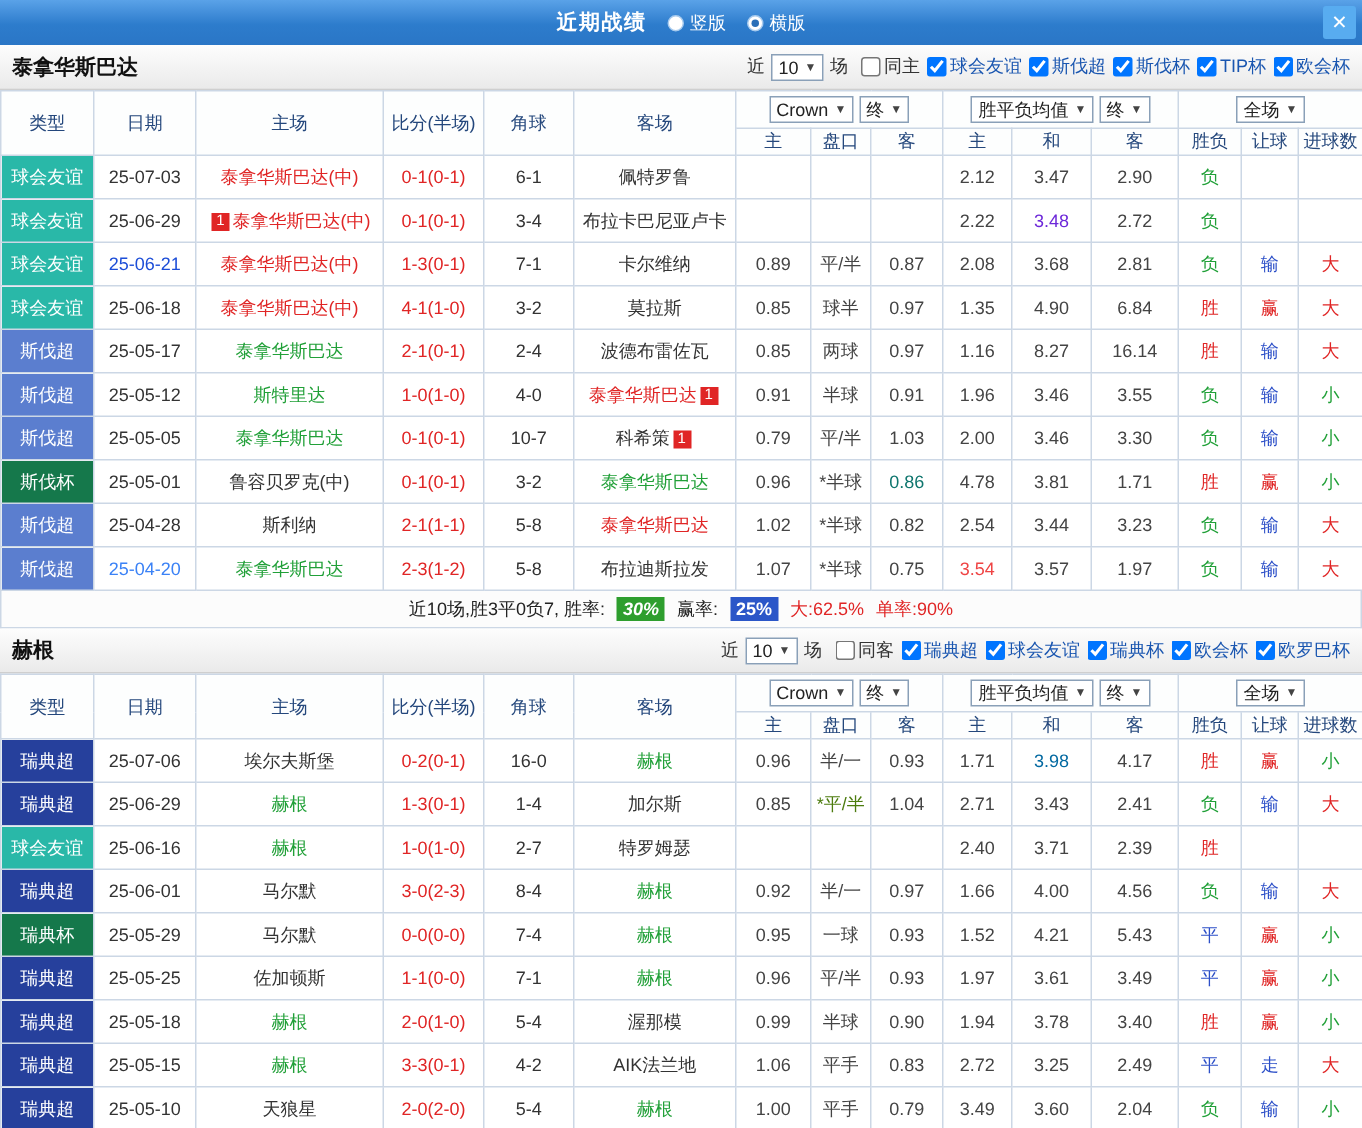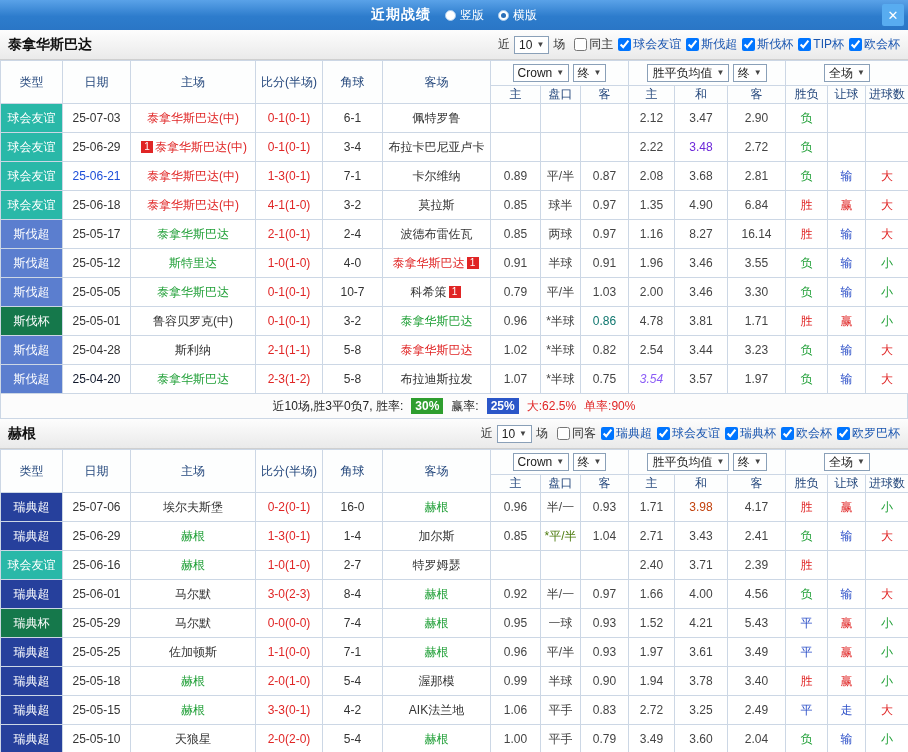--- a/index.html
+++ b/index.html
@@ -41,21 +41,21 @@
   .ddth{padding:1px 0;}
   tbody td{height:28px;color:#333;background:#fff;}
   td.type{color:#fff;}
   .badge{display:inline-block;min-width:12px;height:12px;line-height:12px;background:#e02525;
     color:#fff;font-size:10px;margin:0 2px;vertical-align:1px;}
 
   
   .summaryrow{height:24px;border:1px solid #ccd7e5;border-top:none;display:flex;align-items:center;
     justify-content:center;gap:8px;font-size:12px;color:#222;background:#fcfcfc;}
   .pct{color:#fff;padding:1px 4px;font-weight:bold;}
-  .pct.g{background:#2e9e2e;}
+  .pct.g{background:#2e9e2e;font-style:italic;}
   .pct.b{background:#2b56c8;}
   .red{color:#e02525;}
 </style>
 </head>
 <body>
 
 <div class="app">
 
   <div class="titlebar">
     <span class="title">近期战绩</span>
@@ -319,29 +319,29 @@
           <td style="color: rgb(68, 68, 68);">0.82</td>
           <td style="color: rgb(68, 68, 68);">2.54</td>
           <td style="color: rgb(68, 68, 68);">3.44</td>
           <td style="color: rgb(68, 68, 68);">3.23</td>
           <td style="color: rgb(33, 160, 56);">负</td>
           <td style="color: rgb(45, 80, 200);">输</td>
           <td style="color: rgb(224, 37, 37);">大</td>
         </tr>
         <tr>
           <td class="type" style="color: rgb(255, 255, 255); background: rgb(91, 126, 207);">斯伐超</td>
-          <td style="color: #0f172a; text-align: center;">25-04-20</td>
+          <td style="color: #3b82f6; text-align: center;">25-04-20</td>
           <td><span style="color: rgb(33, 160, 56);">泰拿华斯巴达</span></td>
           <td style="color: rgb(224, 37, 37);">2-3(1-2)</td>
           <td style="color: rgb(51, 51, 51);">5-8</td>
           <td><span style="color: rgb(51, 51, 51);">布拉迪斯拉发</span></td>
           <td style="color: rgb(68, 68, 68);">1.07</td>
           <td style="color: rgb(68, 68, 68);">*半球</td>
           <td style="color: rgb(68, 68, 68);">0.75</td>
-          <td style="color: #8b5cf6; font-style: italic;">3.54</td>
+          <td style="color: #ef4444;">3.54</td>
           <td style="color: rgb(68, 68, 68);">3.57</td>
           <td style="color: rgb(68, 68, 68);">1.97</td>
           <td style="color: rgb(33, 160, 56);">负</td>
           <td style="color: rgb(45, 80, 200);">输</td>
           <td style="color: rgb(224, 37, 37);">大</td>
         </tr>
       </tbody>
   </table>
 
   <div class="summaryrow">
@@ -454,21 +454,21 @@
           <td class="type" style="color: rgb(255, 255, 255); background: rgb(38, 64, 156);">瑞典超</td>
           <td style="color: rgb(51, 51, 51);">25-07-06</td>
           <td><span style="color: rgb(51, 51, 51);">埃尔夫斯堡</span></td>
           <td style="color: rgb(224, 37, 37);">0-2(0-1)</td>
           <td style="color: rgb(51, 51, 51);">16-0</td>
           <td><span style="color: rgb(33, 160, 56);">赫根</span></td>
           <td style="color: rgb(68, 68, 68);">0.96</td>
           <td style="color: rgb(68, 68, 68);">半/一</td>
           <td style="color: rgb(68, 68, 68);">0.93</td>
           <td style="color: rgb(68, 68, 68);">1.71</td>
-          <td style="color: #c2410c;">3.98</td>
+          <td style="color: #0369a1;">3.98</td>
           <td style="color: rgb(68, 68, 68);">4.17</td>
           <td style="color: rgb(224, 37, 37);">胜</td>
           <td style="color: rgb(224, 37, 37);">赢</td>
           <td style="color: rgb(33, 160, 56);">小</td>
         </tr>
         <tr>
           <td class="type" style="color: rgb(255, 255, 255); background: rgb(38, 64, 156);">瑞典超</td>
           <td style="color: rgb(51, 51, 51);">25-06-29</td>
           <td><span style="color: rgb(33, 160, 56);">赫根</span></td>
           <td style="color: rgb(224, 37, 37);">1-3(0-1)</td>

